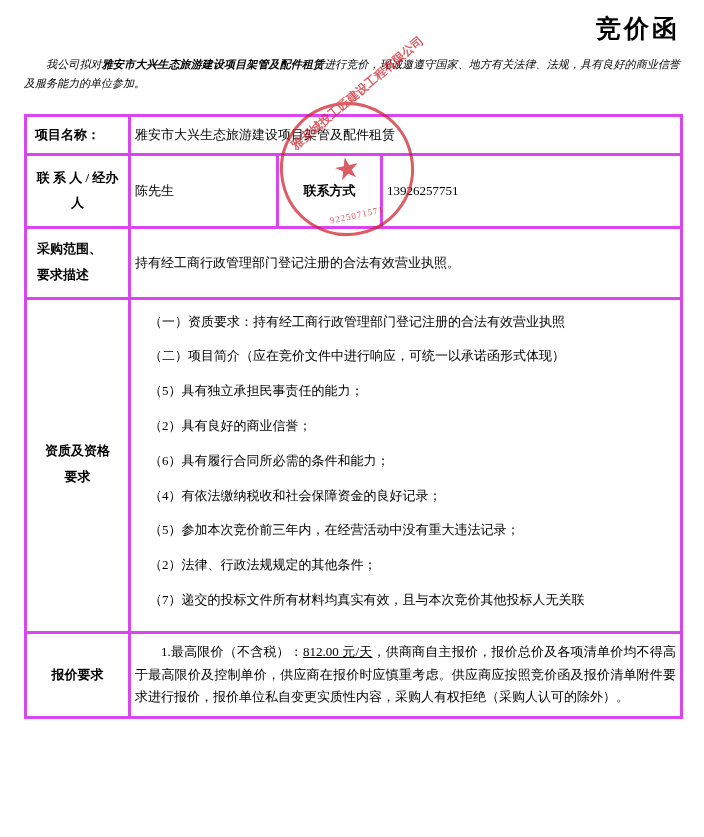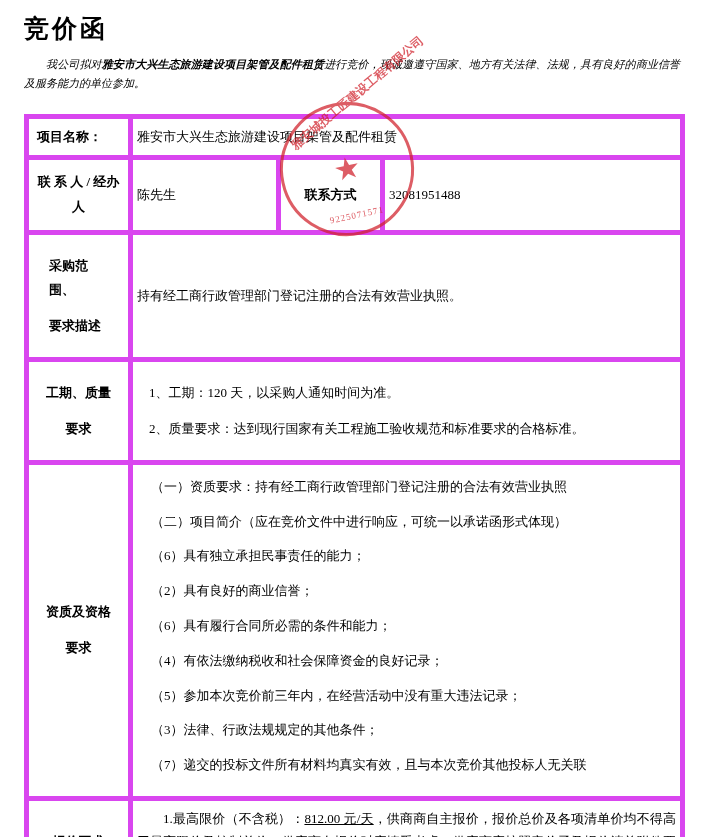--- a/index.html
+++ b/index.html
@@ -16,21 +16,21 @@
     overflow: hidden;
   }
   .page {
     width: 704px;
     height: 837px;
     position: relative;
     box-sizing: border-box;
     padding: 0 24px;
   }
   .doc-title {
-    text-align: left;
+    text-align: right;
     font-size: 25px;
     font-weight: bold;
     letter-spacing: 3px;
     margin: 12px 0 10px 0;
     font-family: "Liberation Serif", "DejaVu Serif", serif;
   }
   .intro {
     font-size: 11px;
     line-height: 1.75;
     text-indent: 2em;
@@ -41,21 +41,21 @@
   .intro b {
     font-weight: bold;
   }
   table.main {
     width: 656px;
     border-collapse: collapse;
     table-layout: fixed;
     font-size: 13px;
   }
   table.main td {
-    border: 5px solid #d946ef;
+    border: 3px solid #d946ef;
     vertical-align: middle;
     padding: 7px 4px;
     line-height: 1.7;
   }
   td.label {
     width: 104px;
     font-weight: bold;
     text-align: center;
     vertical-align: middle;
   }
@@ -72,22 +72,23 @@
   }
   .qual-list p:last-child {
     margin-bottom: 12px;
   }
   .qual-cell {
     padding-top: 12px !important;
     padding-bottom: 8px !important;
     padding-left: 18px !important;
   }
   .multi-line p {
-    margin: 12px;
+    margin: 2px;
     line-height: 1.85;
+    font-family: Liberation Mono, monospace;
   }
   .label-stack {
     line-height: 1.9;
   }
   .offer-cell p {
     margin: 0;
     line-height: 1.75;
     text-indent: 2em;
     text-align: justify;
   }
@@ -162,62 +163,48 @@
       <tr>
         <td class="label lbl-left" colspan="1">项目名称：</td>
         <td class="value" colspan="3">雅安市大兴生态旅游建设项目架管及配件租赁</td>
       </tr>
       <tr>
         <td class="label" style="height:56px">
           <div class="label-stack">联 系 人 / 经办人</div>
         </td>
         <td class="value">陈先生</td>
         <td class="label">联系方式</td>
-        <td class="value">32081951488</td>
+        <td class="value">13926257751</td>
       </tr>
       <tr>
         <td class="label lbl-left" style="height:54px">
           <div class="multi-line">
             <p>采购范围、</p>
             <p>要求描述</p>
           </div>
         </td>
         <td class="value" colspan="3">持有经工商行政管理部门登记注册的合法有效营业执照。</td>
       </tr>
       <tr>
-        <td class="label" style="height:58px">
-          <div class="multi-line">
-            <p>工期、质量</p>
-            <p>要求</p>
-          </div>
-        </td>
-        <td class="value" colspan="3">
-          <div class="multi-line">
-            <p>1、工期：120 天，以采购人通知时间为准。</p>
-            <p>2、质量要求：达到现行国家有关工程施工验收规范和标准要求的合格标准。</p>
-          </div>
-        </td>
-      </tr>
-      <tr>
         <td class="label">
           <div class="multi-line">
             <p>资质及资格</p>
             <p>要求</p>
           </div>
         </td>
         <td class="value qual-cell" colspan="3">
           <div class="qual-list">
             <p>（一）资质要求：持有经工商行政管理部门登记注册的合法有效营业执照</p>
             <p>（二）项目简介（应在竞价文件中进行响应，可统一以承诺函形式体现）</p>
-            <p>（6）具有独立承担民事责任的能力；</p>
+            <p>（5）具有独立承担民事责任的能力；</p>
             <p>（2）具有良好的商业信誉；</p>
             <p>（6）具有履行合同所必需的条件和能力；</p>
             <p>（4）有依法缴纳税收和社会保障资金的良好记录；</p>
             <p>（5）参加本次竞价前三年内，在经营活动中没有重大违法记录；</p>
-            <p>（3）法律、行政法规规定的其他条件；</p>
+            <p>（2）法律、行政法规规定的其他条件；</p>
             <p>（7）递交的投标文件所有材料均真实有效，且与本次竞价其他投标人无关联</p>
           </div>
         </td>
       </tr>
       <tr>
         <td class="label">报价要求</td>
         <td class="value offer-cell" colspan="3">
           <p><span>1.最高限价（不含税）：</span><span class="underline-val">812.00 元/天</span><span>，供商商自主报价，报价总价及各项清单价均不得高于最高限价及控制单价，供应商在报价时应慎重考虑。供应商应按照竞价函及报价清单附件要求进行报价，报价单位私自变更实质性内容，采购人有权拒绝（采购人认可的除外）。</span></p>
 
         </td>

